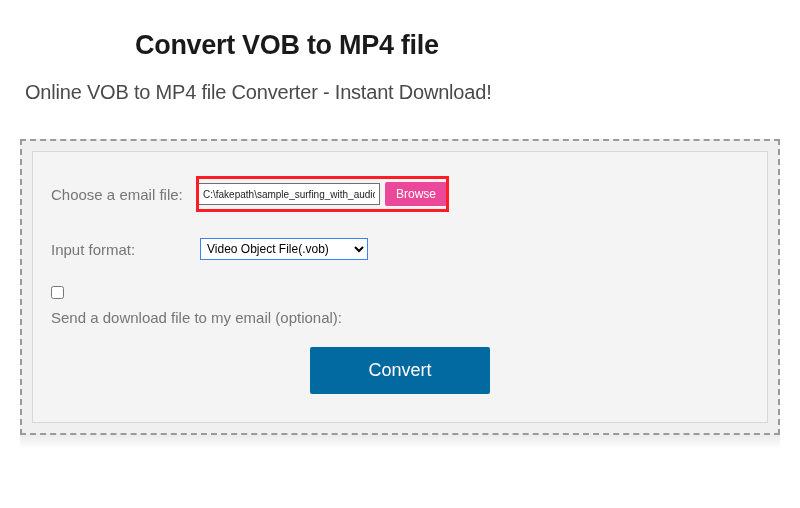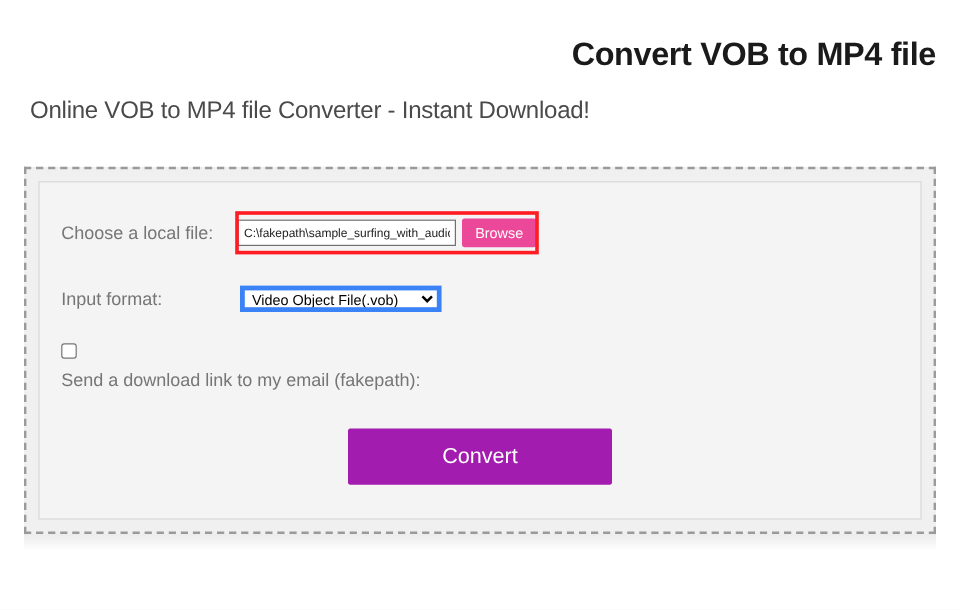--- a/index.html
+++ b/index.html
@@ -14,21 +14,20 @@
       width: 760px;
       margin: 0 auto;
       position: relative;
     }
     h1 {
       font-size: 27px;
       font-weight: 700;
       color: #1a1a1a;
       margin-left: 115px;
       letter-spacing: -0.3px;
-      text-align: right;
     }
     h2 {
       font-size: 20px;
       font-weight: 300;
       color: #4a4a4a;
       margin-top: 20px;
       margin-left: 5px;
       letter-spacing: -0.2px;
     }
     .form-box {
@@ -98,45 +97,45 @@
     .select-wrap.high::before {
       content: "";
       position: absolute;
       top: 0; left: 0; right: 0; bottom: 0;
       border: 3px solid #ff1c24;
       pointer-events: none;
     }
     select {
       font-family: Arial, sans-serif;
       height: 22px;
-      border: 4px solid #3b82f6;
+      border: 1px solid #3b82f6;
       background: #fff;
       font-size: 12px;
       padding: 0 2px;
       width: 168px;
     }
     .check-row {
       margin-top: 12px;
       margin-bottom: 8px;
     }
     .check-row input { display: block; margin-bottom: 10px; }
     .check-label {
       font-size: 15px;
       color: #767676;
     }
     .convert-btn {
       display: block;
-      margin: 30px auto 10px;
-      background: #a21caf;
+      margin: 20px auto 10px;
+      background: #0369a1;
       color: #fff;
       border: none;
       font-size: 18px;
       font-weight: 300;
       padding: 13px 0;
-      width: 220px;
+      width: 180px;
       border-radius: 2px;
       cursor: pointer;
     }
     .shadow {
       height: 14px;
       width: 760px;
       margin: 0 auto;
       background: linear-gradient(to bottom, rgba(0,0,0,0.08), rgba(0,0,0,0));
     }
   </style>
@@ -144,38 +143,38 @@
 <body>
 
 <div class="container">
   <h1>Convert VOB to MP4 file</h1>
   <h2>Online VOB to MP4 file Converter - Instant Download!</h2>
 
   <div class="form-box">
     <div class="inner">
 
       <div class="row">
-        <span class="label">Choose a local file:</span>
+        <span class="label">Choose a email file:</span>
         <span class="file-group">
           <input type="text" class="file-text" readonly="" value="C:\fakepath\sample_surfing_with_audio.vob" style="">
           <button class="browse-btn">Browse</button>
         </span>
       </div>
 
       <div class="row">
         <span class="label">Input format:</span>
         <span class="select-wrap">
           <select>
             <option>Video Object File(.vob)</option>
           </select>
         </span>
       </div>
 
       <div class="check-row">
         <input type="checkbox" style="">
-        <span class="check-label">Send a download link to my email (fakepath):</span>
+        <span class="check-label">Send a download file to my email (optional):</span>
       </div>
 
       <button class="convert-btn">Convert</button>
     </div>
   </div>
 </div>
 <div class="shadow"></div>
 
 </body></html>

